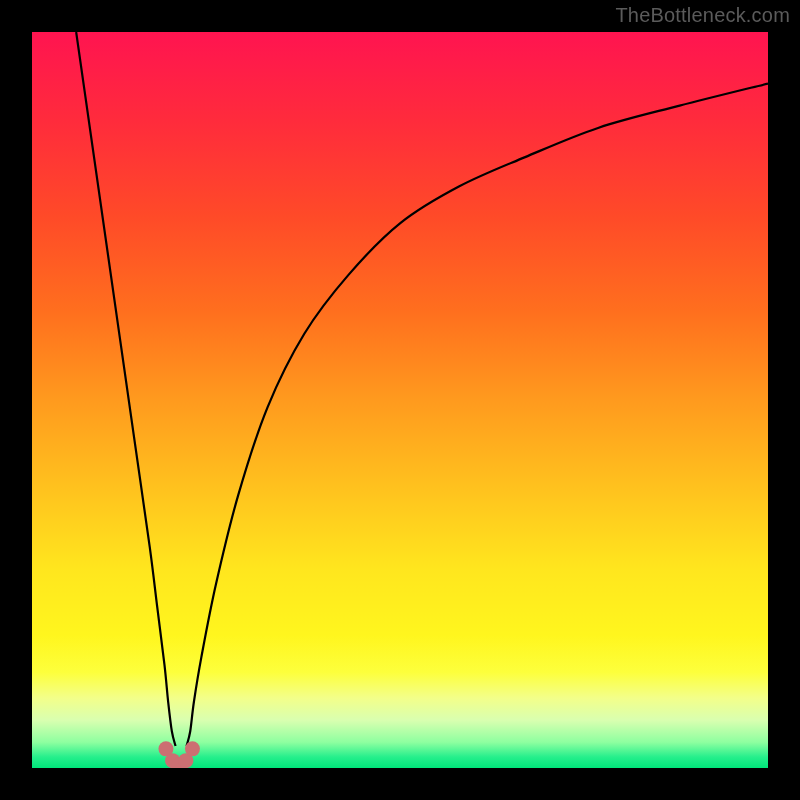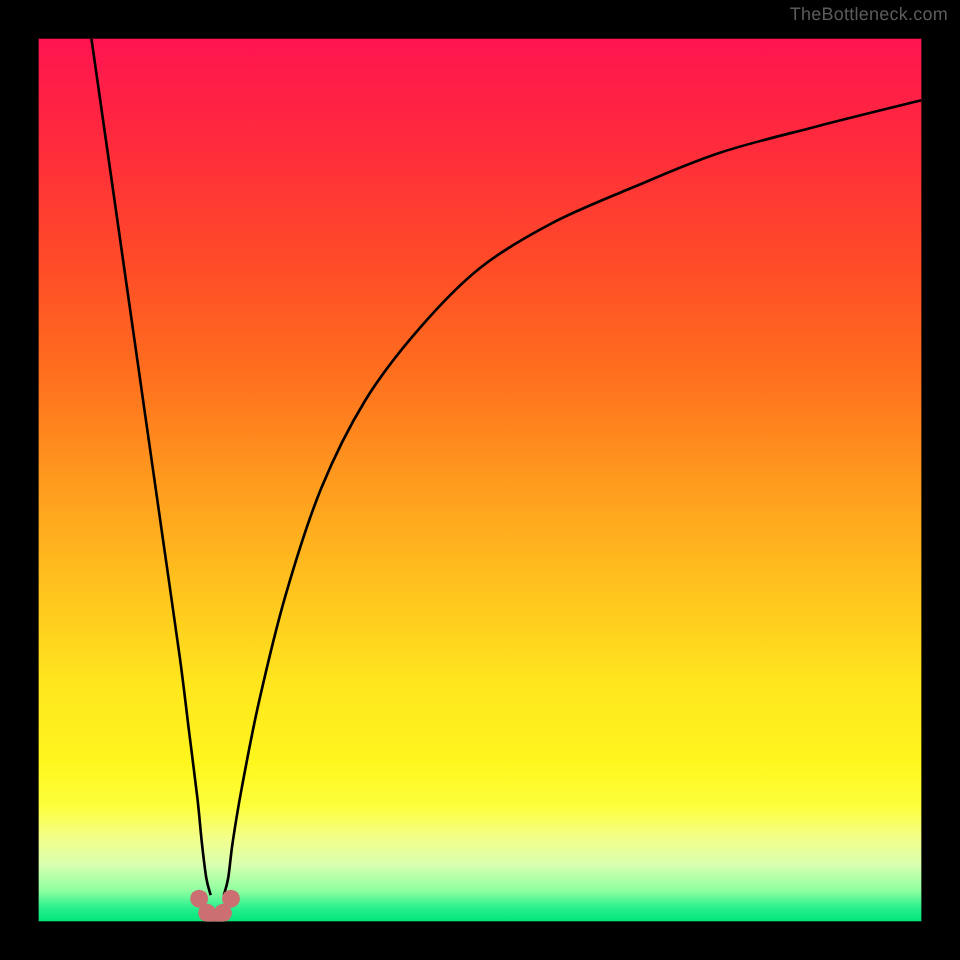--- a/index.html
+++ b/index.html
@@ -17,21 +17,21 @@
     top: 32px;
     width: 736px;
     height: 736px;
     background: #000;
   }
   .attribution {
     position: absolute;
     top: 4px;
     right: 10px;
     color: #5b5b5b;
-    font-size: 15px;
+    font-size: 20px;
     letter-spacing: 0.2px;
     font-weight: 400;
   }
   svg {
     display: block;
   }
 </style>
 </head>
 <body>
 

